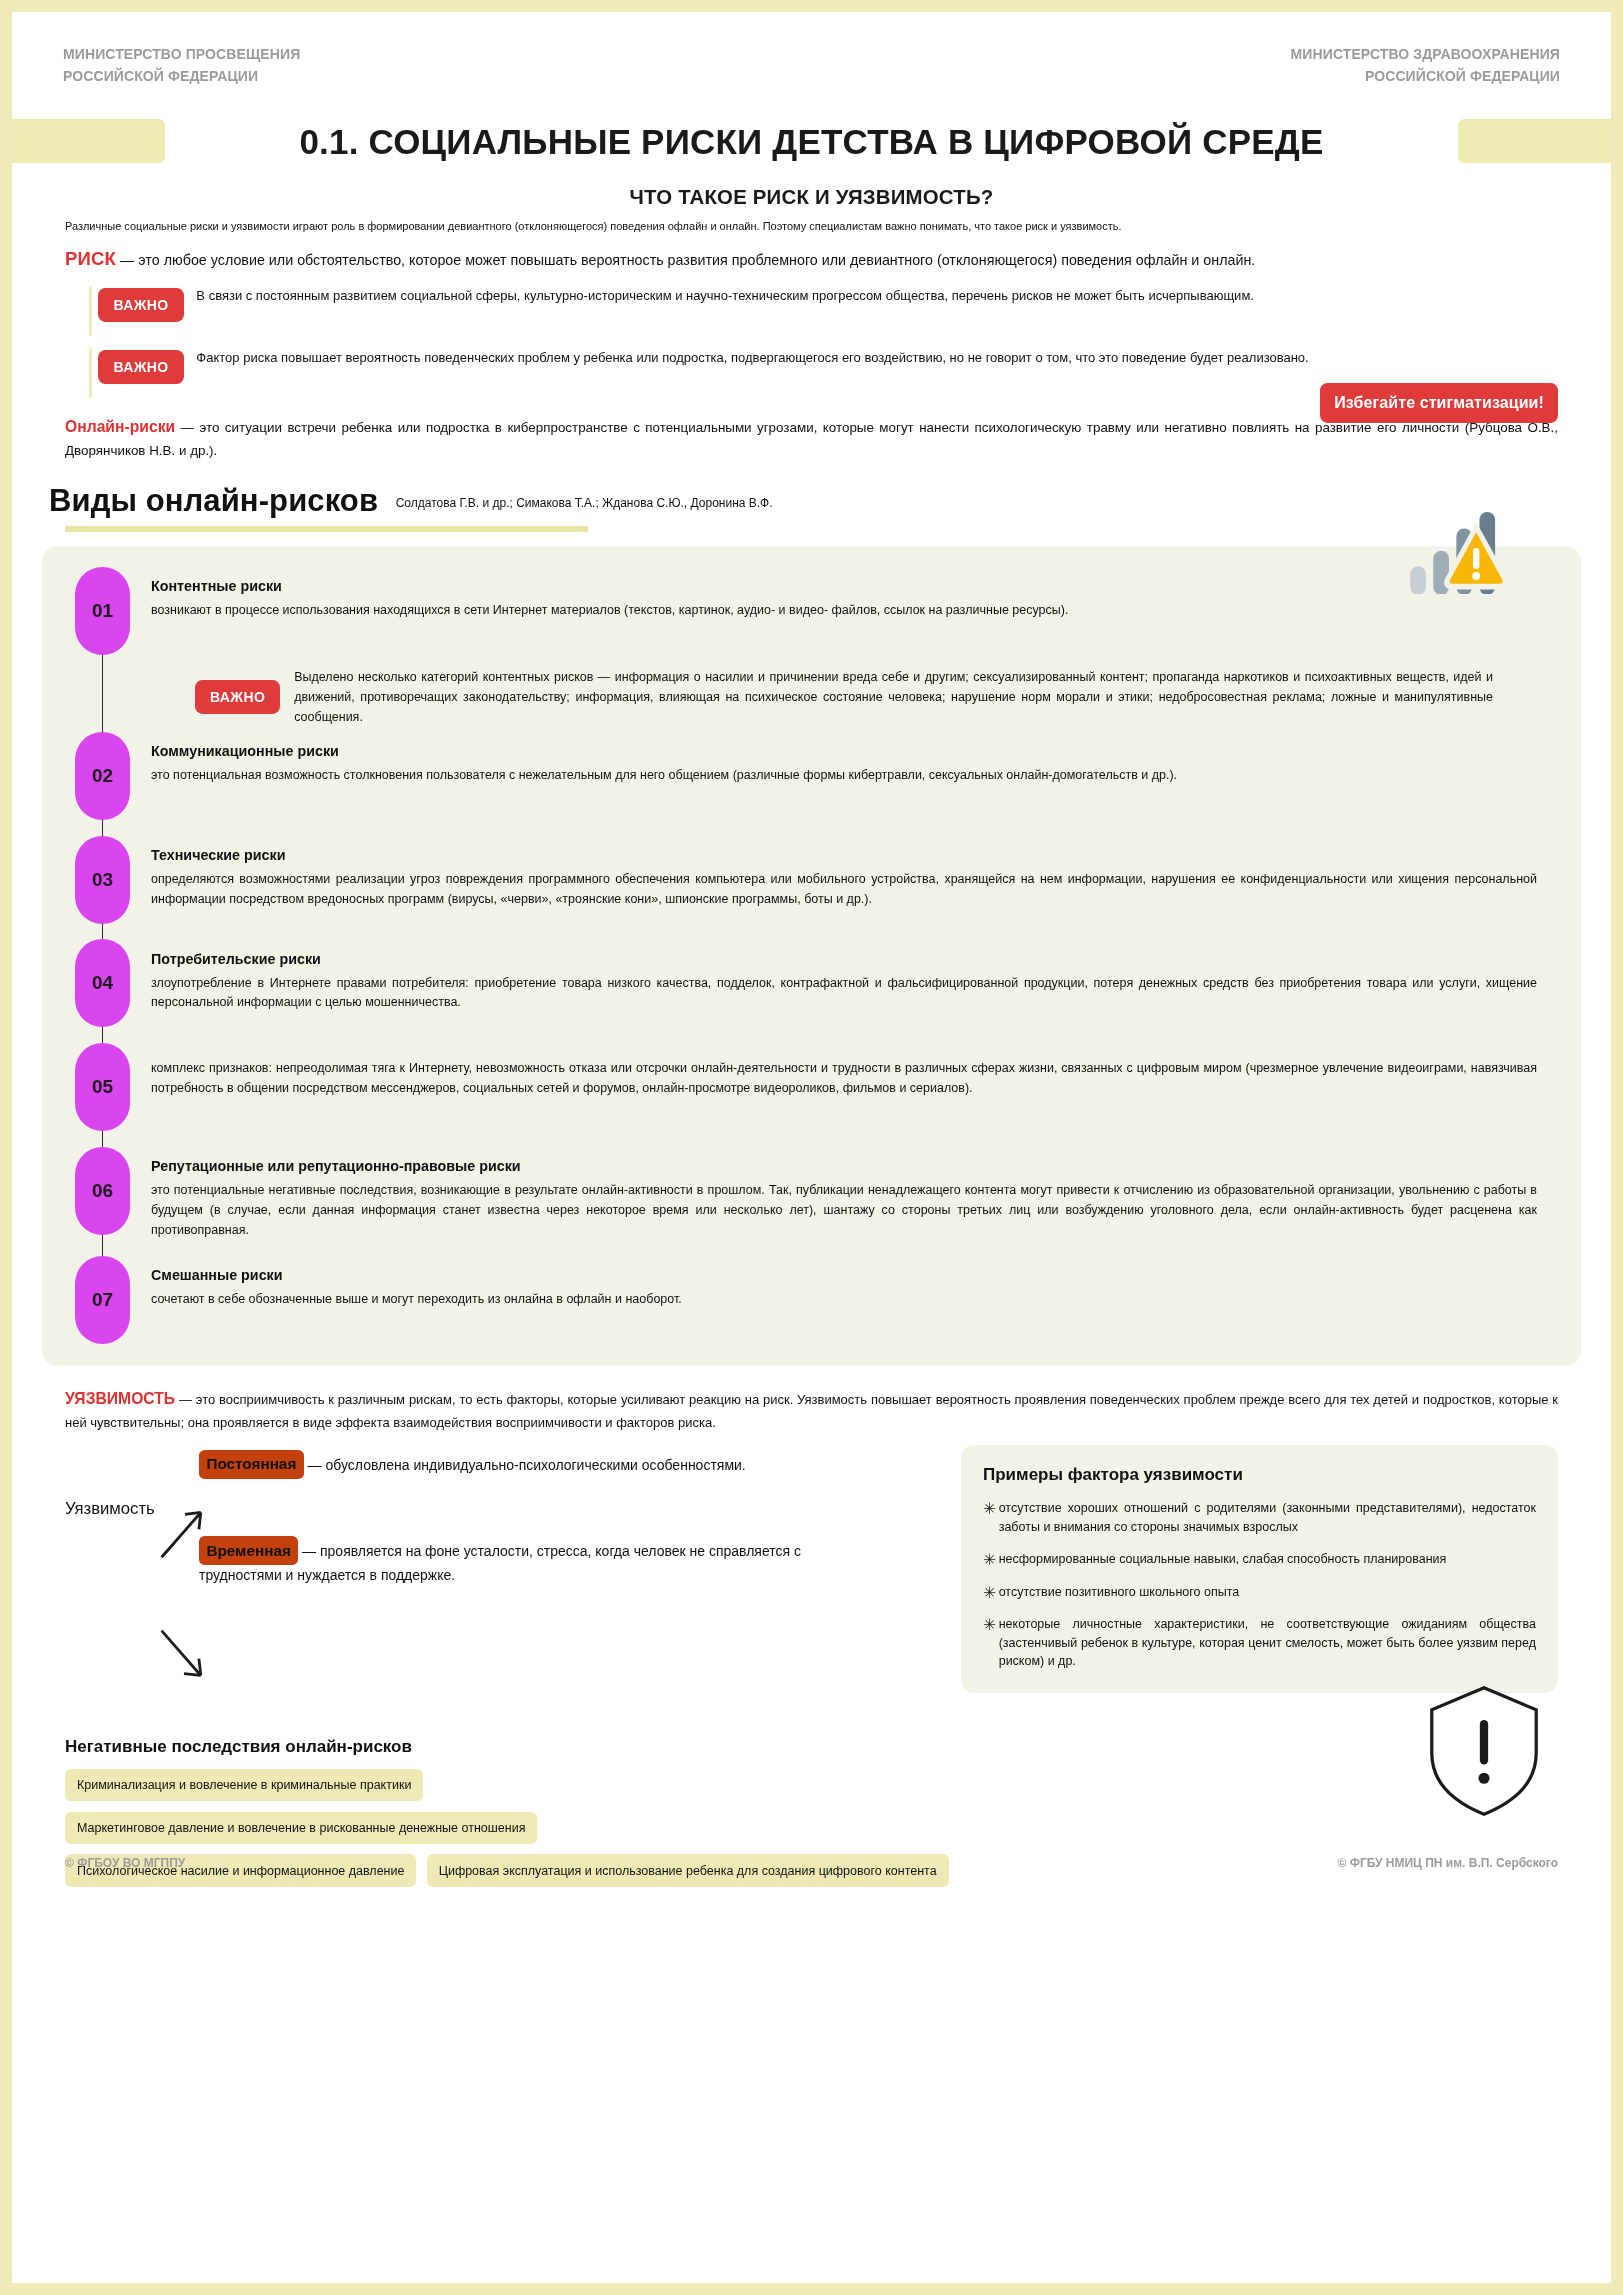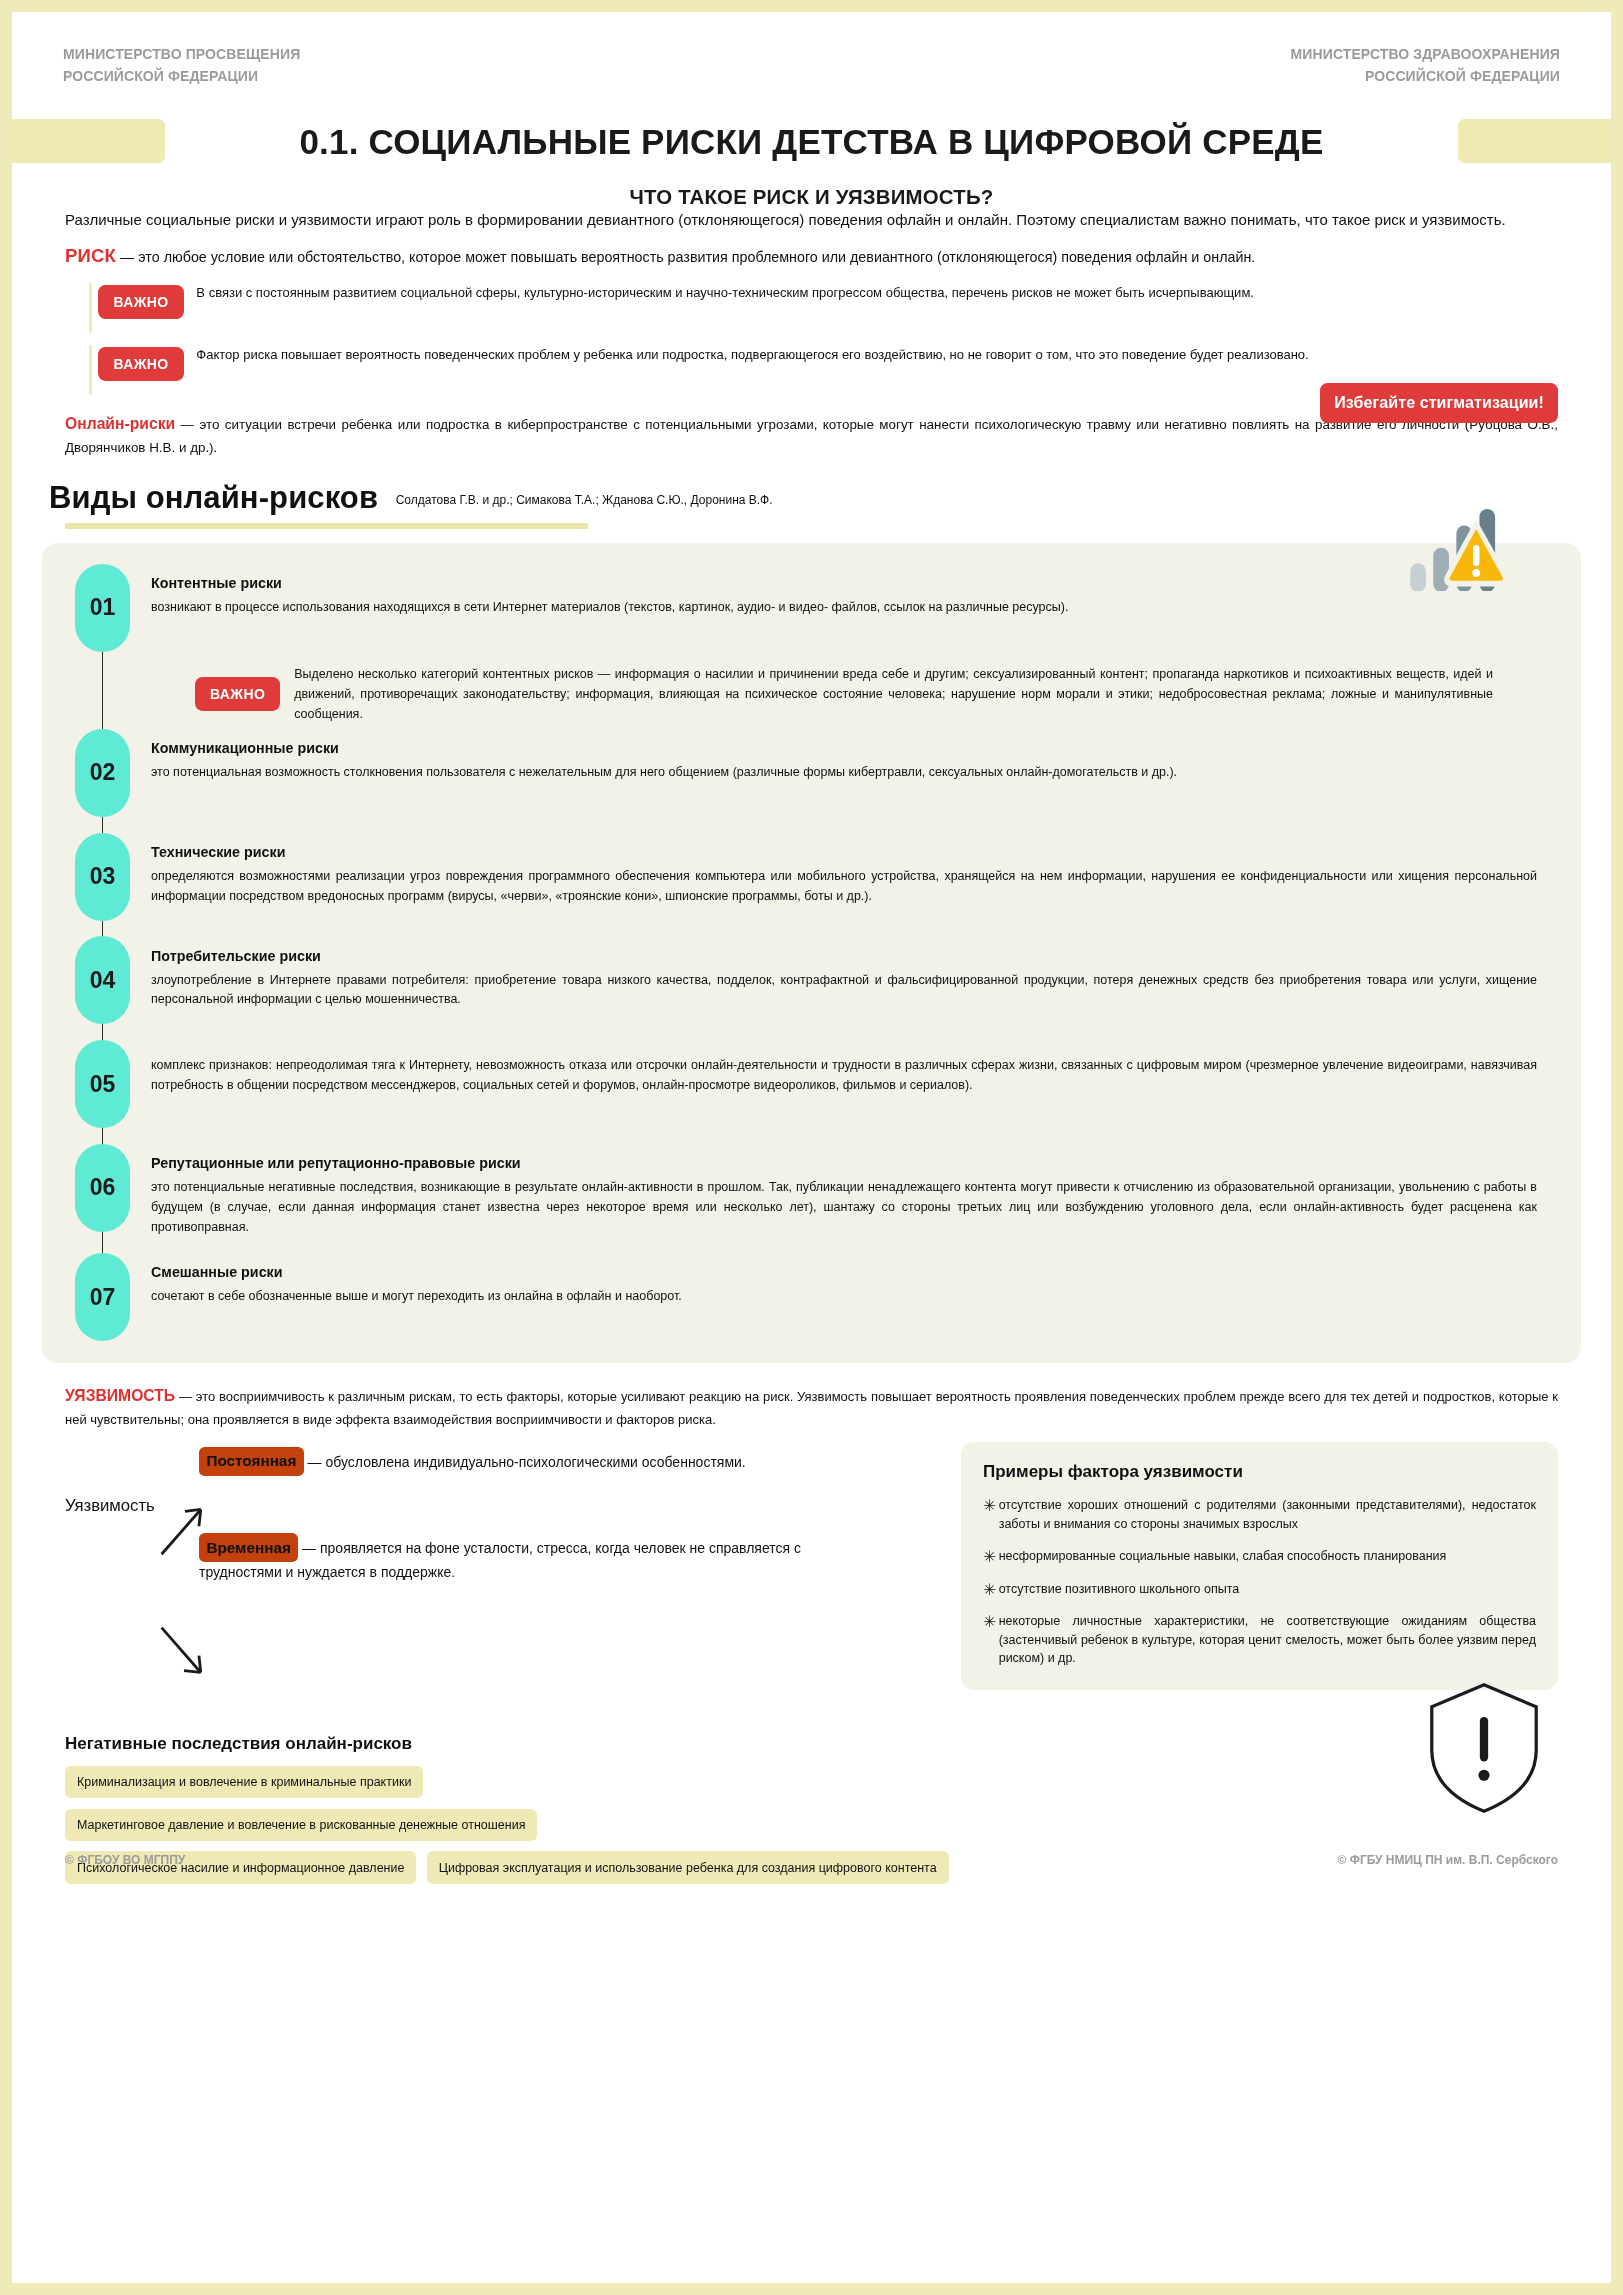--- a/index.html
+++ b/index.html
@@ -57,22 +57,22 @@
     letter-spacing: 0.2px; white-space: nowrap;
   }
   .subtitle {
     text-align: center; margin-top: 15.7px;
     font-size: 20.4px; font-weight: 800; color: #1a1a1a; letter-spacing: 0.2px;
   }
 
   
   .body-pad { padding: 0 53px; }
   p.lead {
-    font-size: 15px; line-height: 1.5; color: #111; text-align: justify;
-    margin-top: 0;
+    font-size: 11px; line-height: 1.5; color: #111; text-align: justify;
+    margin-top: 9px;
   }
   p.def {
     font-size: 14.3px; line-height: 1.62; color: #111; text-align: justify;
     margin-top: 9.3px;
   }
   .kw-red { color: #e03131; font-weight: 800; font-size: 18.5px; letter-spacing: 0.2px; }
   .kw-red-sm { color: #e03131; font-weight: 800; font-size: 15.7px; }
 
   
   .important-row { display: flex; align-items: flex-start; margin-top: 12px; padding-left: 24px; }
@@ -113,23 +113,23 @@
   .timeline {
     position: absolute; left: 60px; top: 0; bottom: 0; width: 1.4px;
     background: #2b2b2b;
   }
   .risk-item { position: relative; display: flex; align-items: flex-start; padding: 0 44px 0 0; }
   .risk-num {
     position: relative; z-index: 3;
     flex: 0 0 auto;
     width: 55px; height: 88px;
     margin-left: 33px;
-    background: #5eead4; border-radius: 28px;
+    background: #d946ef; border-radius: 28px;
     display: flex; align-items: center; justify-content: center;
-    font-size: 23px; font-weight: 800; color: #1c1c1c;
+    font-size: 19px; font-weight: 800; color: #1c1c1c;
   }
   .risk-body { margin-left: 21px; flex: 1; padding-top: 10.2px; }
   .risk-title { font-size: 14.3px; font-weight: 800; color: #111; line-height: 1.3; }
   .risk-desc { font-size: 12.5px; line-height: 1.58; color: #111; text-align: justify; margin-top: 5.6px; }
   .risk-spacer { height: 15.7px; }
 
   .inner-important { display: flex; align-items: center; margin: 12px 0 4.6px 153px; padding-right: 88px; }
   .inner-badge {
     background: #e03b3b; color: #fff; font-weight: 800; font-size: 14px;
     border-radius: 7.4px; padding: 10.2px 15px; letter-spacing: 0.4px; flex: 0 0 auto; line-height: 1;

